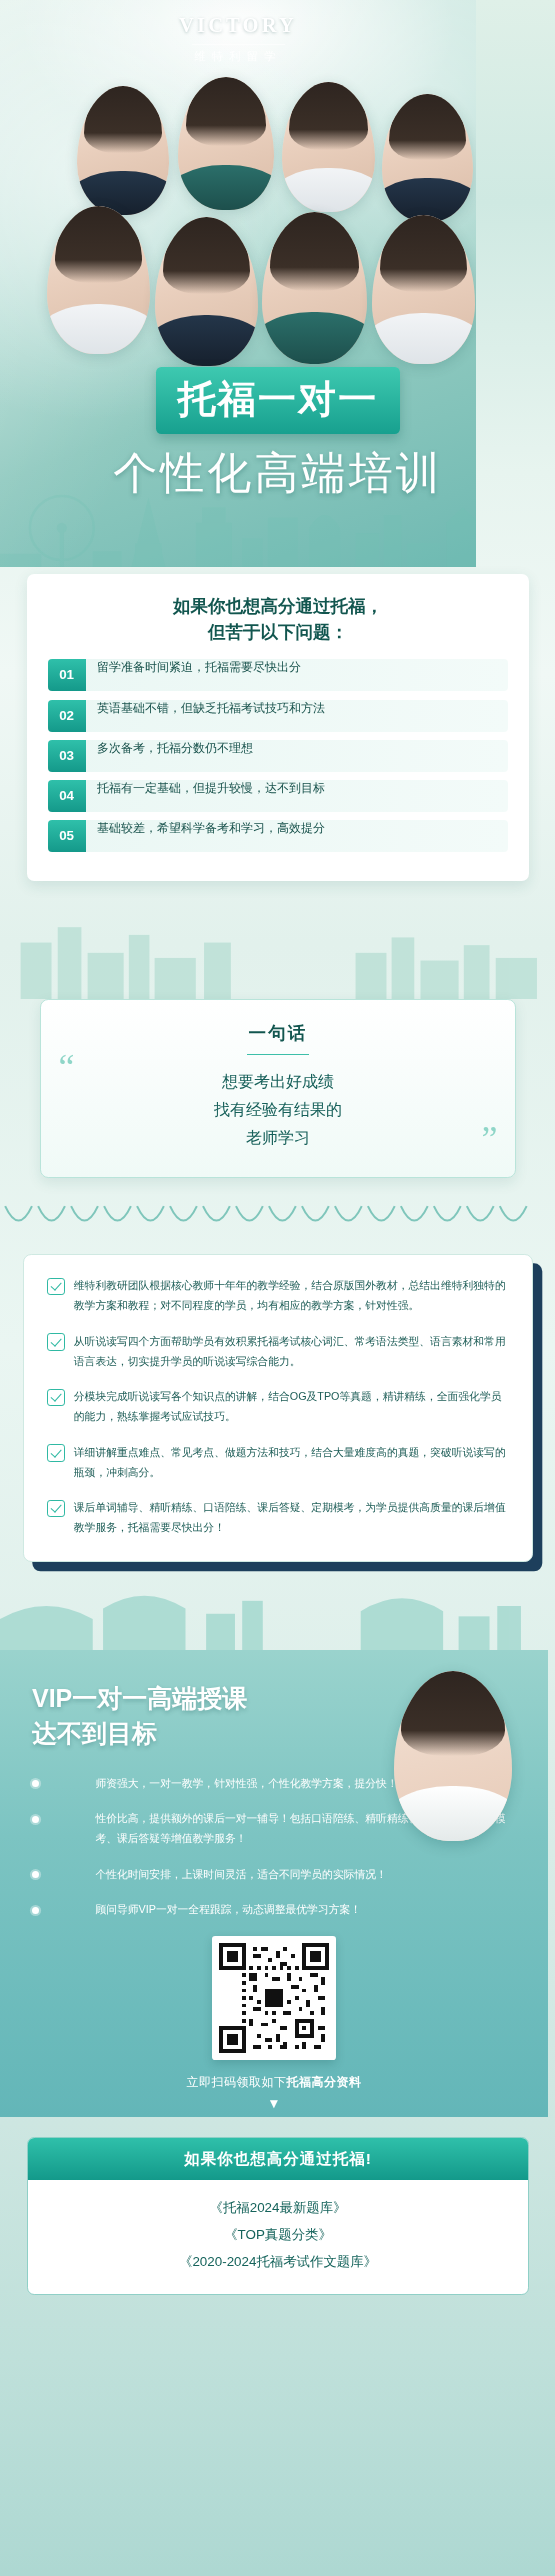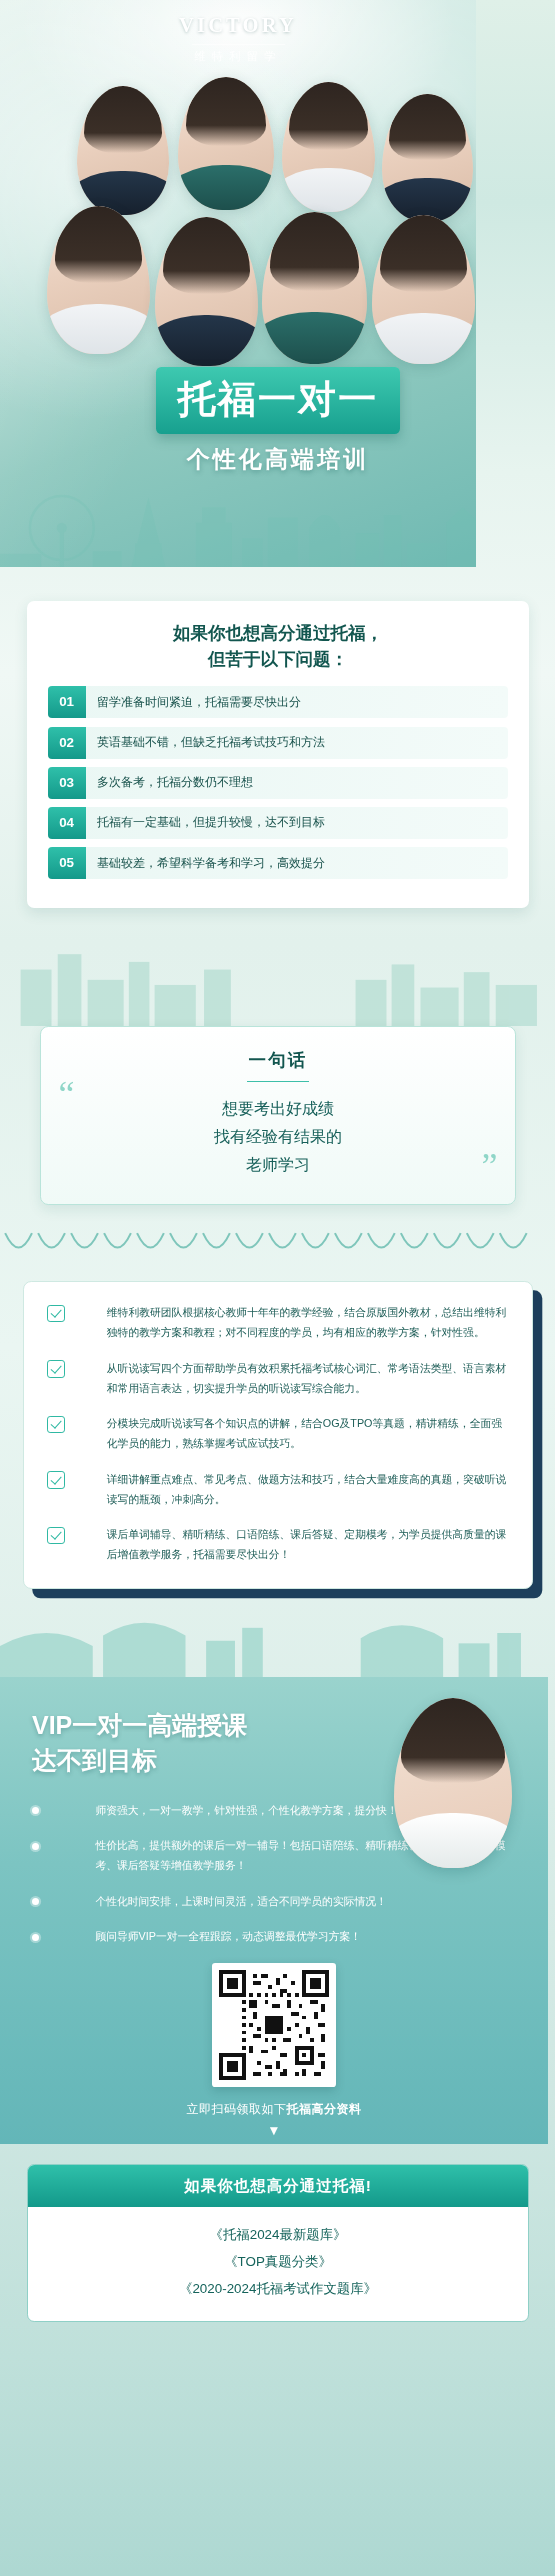--- a/index.html
+++ b/index.html
@@ -98,21 +98,21 @@
     display: inline-block;
     background: linear-gradient(180deg,#3ec9b0 0%, #17a08f 100%);
     color: #ffffff;
     font-size: 38px; font-weight: bold; letter-spacing: 2.1px;
     padding: 7.2px 21.6px 9.3px;
     border-radius: 5.2px;
     box-shadow: 0 4.1px 11.3px rgba(10,90,80,.28);
   }
   .title-sub {
     margin-top: 9.3px;
-    font-size: 23px; font-weight: bold; letter-spacing: 3.1px;
+    font-size: 44px; font-weight: normal; letter-spacing: 3.1px;
     color: #ffffff;
     text-shadow: 0 2.1px 5.2px rgba(10,80,75,.35);
   }
 
   
   .skyline {
     position: absolute; top: 466px; left: 0; width: 556px; height: 111px;
     opacity: .45;
   }
 
@@ -125,21 +125,21 @@
     border-radius: 7.2px;
     box-shadow: 0 4.1px 13.4px rgba(22,95,90,.12);
   }
   .q-card { padding: 18.5px 20.6px 20.6px; }
   .q-title {
     text-align: center; font-size: 17.5px; font-weight: bold; color: #12564f;
     line-height: 1.5;
   }
   .q-list { margin-top: 14.4px; }
   .q-item {
-    display: flex; align-items: center;
+    display: flex; 
     background: linear-gradient(90deg,#eaf7f4 0%, #f3fbf9 100%);
     border-radius: 4.1px;
     margin-bottom: 8.2px;
     height: 32px;
     overflow: hidden;
   }
   .q-num {
     flex: 0 0 38px; height: 32px; line-height: 32px; text-align: center;
     background: linear-gradient(180deg,#2fc0aa 0%, #14998a 100%);
     color: #fff; font-size: 13.4px; font-weight: bold;
@@ -171,21 +171,21 @@
   .cur-wrap { position: relative; margin: 0 23px; }
   .cur-card {
     position: relative;
     background: #ffffff;
     border: 1px solid #cfe9e2;
     border-radius: 8.2px;
     padding: 21.6px 23px 23px;
     box-shadow: 9.3px 9.3px 0 0 #1d3f5c;
     z-index: 3;
   }
-  .cur-item { display: flex; margin-bottom: 15.5px; gap: 33px; }
+  .cur-item { display: flex; margin-bottom: 15.5px; }
   .cur-check {
     flex: 0 0 17.5px; width: 17.5px; height: 17.5px; margin-right: 9.3px; margin-top: 1.5px;
     border: 1px solid #2fb9a3; border-radius: 3.1px;
     position: relative; background: #ffffff;
   }
   .cur-check::after {
     content: ""; position: absolute; left: 4.6px; top: 1.5px;
     width: 5.2px; height: 9.3px; border: solid #2fb9a3;
     border-width: 0 1.5px 1.5px 0; transform: rotate(42deg);
   }
@@ -305,21 +305,21 @@
         <rect x="790" y="150" width="64" height="65"></rect>
         <path d="M866 215 L866 110 L898 80 L930 110 L930 215 Z"></path>
         <rect x="950" y="135" width="48" height="80"></rect>
         <rect x="1008" y="160" width="42" height="55"></rect>
         <rect x="0" y="170" width="80" height="45"></rect>
         <rect x="180" y="165" width="56" height="50"></rect>
       </g>
     </svg>
   </div>
 
-  <div class="section" style="padding-top:34px;">
+  <div class="section" style="padding-top:7px;">
     <div class="card q-card">
       <div class="q-title">
         <div>如果你也想高分通过托福，</div>
         <div>但苦于以下问题：</div>
       </div>
       <div class="q-list">
         <div class="q-item">
           <div class="q-num">01</div>
           <div class="q-text">留学准备时间紧迫，托福需要尽快出分</div>
         </div>

